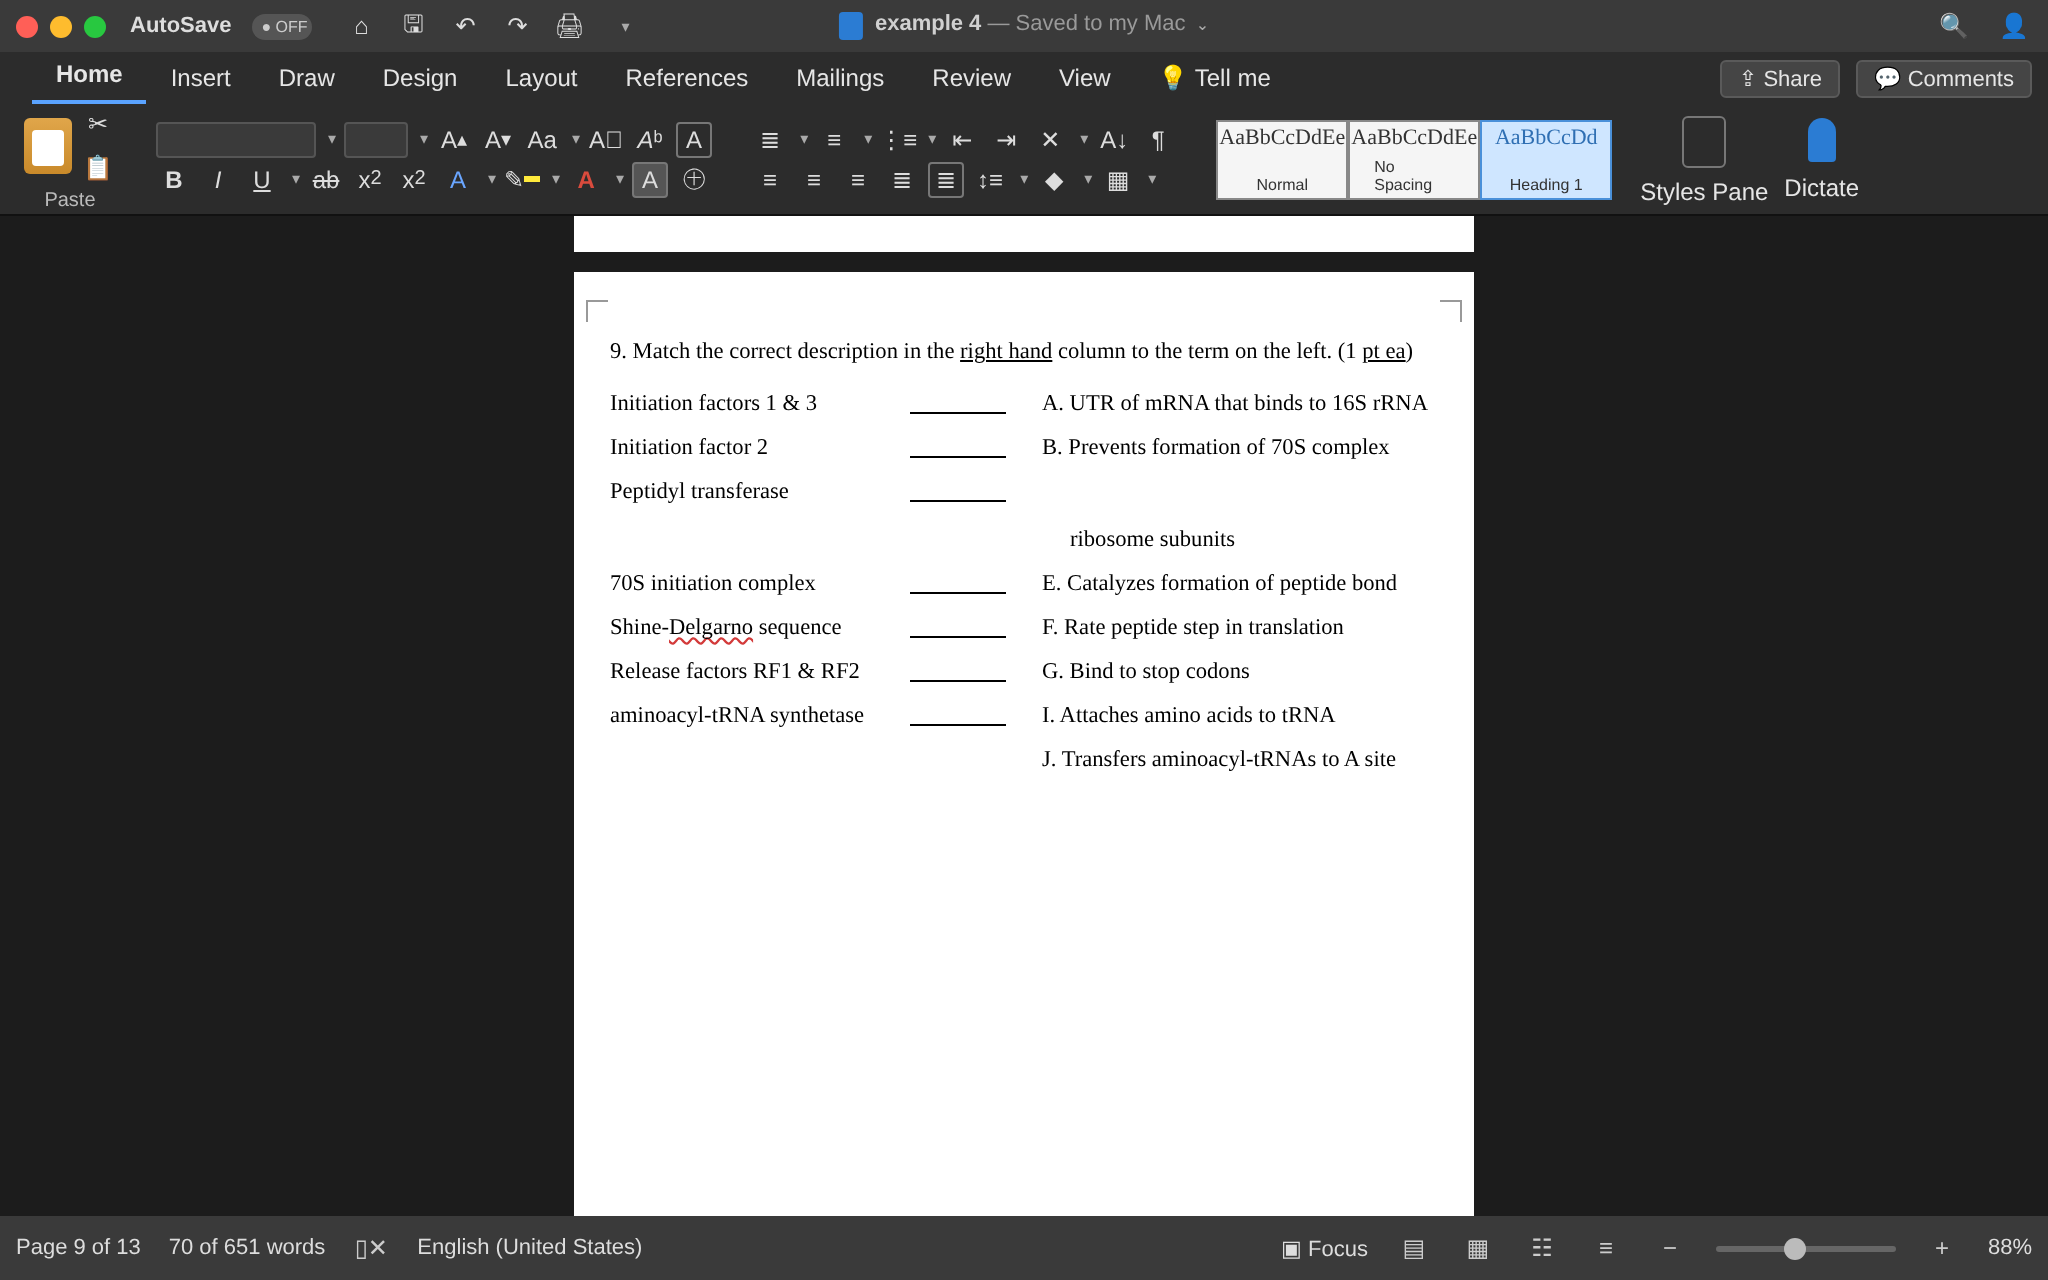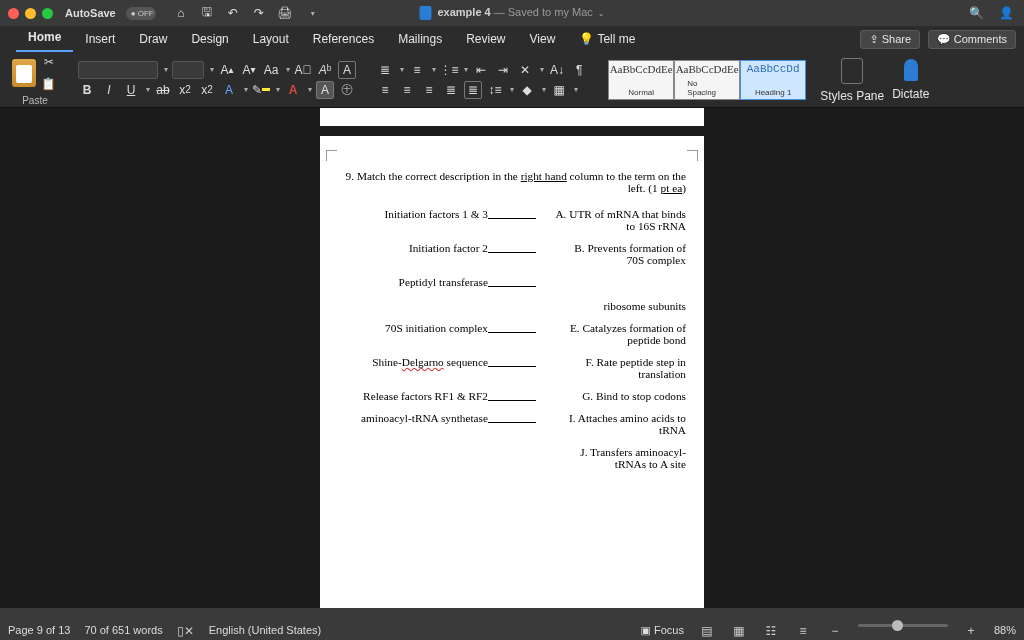--- a/index.html
+++ b/index.html
@@ -34,44 +34,44 @@
   .font-select { width:80px; height:18px; background:#3a3a3a; border:1px solid #555; border-radius:2px;}
   .size-select { width:32px; height:18px; background:#3a3a3a; border:1px solid #555; border-radius:2px;}
   .ic { width:18px; height:18px; display:inline-flex; align-items:center; justify-content:center; color:#ddd; font-size:12px;}
   .ic.box { border:1px solid #777; border-radius:2px;}
   .para-row { display:flex; gap:4px; align-items:center;}
   .para-row .ic { font-size:12px;}
   .styles-box { display:flex; gap:0;}
   .style-card { width:66px; height:40px; background:#f5f5f5; border:1px solid #888; display:flex; flex-direction:column; align-items:center; justify-content:space-between; font-size:8px; color:#333; padding:2px 12px;}
   .style-card .prev { font-size:11px; font-family: "Times New Roman", serif;}
   .style-card.active { background:#cfe6ff; border-color:#4a90d9;}
-  .style-card .prev.blue { color:#2f6fb3;font-family:Liberation Mono, monospace;}
+  .style-card .prev.blue { color:#2f6fb3;}
   .vgrp { display:flex; flex-direction:column; align-items:center; gap:6px;}
   .vgrp .blk { width:22px; height:26px; border:1px solid #777; border-radius:3px; position:relative;}
   .vgrp .mic { width:14px; height:22px; background:#2b7cd3; border-radius:7px 7px 2px 2px;}
   .dd-caret { font-size:8px; color:#aaa; margin-left:2px;}
   
   .doc-area { position:absolute; top:108px; bottom:20px; left:0; right:0; background:#1c1c1c; overflow:hidden; display:flex; justify-content:center;}
-  .page-stack { width:384px; padding-top:0;text-align:right;}
+  .page-stack { width:450px; padding-top:0;}
   .page-prev { height:18px; background:#fff; margin-bottom:10px;}
   .page { background:#fff; color:#000; font-family:"Times New Roman", serif; font-size:11.3px; padding: 34px 18px 20px 18px; min-height:500px; position:relative;}
   .corner { position:absolute; width:11px; height:11px; border:1px solid #999;}
   .corner.tl { top:14px; left:6px; border-right:none; border-bottom:none;}
   .corner.tr { top:14px; right:6px; border-left:none; border-bottom:none;}
   .q { margin-bottom:14px;}
   .q .ul { text-decoration:underline;}
   .match-row { display:flex; margin-bottom:10px;}
   .match-row.tight { margin-bottom:4px;}
   .lcol { width:150px;}
   .blank { width:48px; border-bottom:1.4px solid #000; height:11px; margin-right:18px;}
   .rcol { flex:1;}
   .red-squiggle { text-decoration: underline wavy #d33a3a; text-decoration-skip-ink: none;}
   .indent-r { padding-left:14px;margin-top:24px;}
   
-  .status { position:absolute; bottom:0; left:0; right:0; height:20px; background:#3a3a3a; display:flex; align-items:flex-start; font-size:11px; color:#ddd; padding:16px 8px; gap:14px;}
+  .status { position:absolute; bottom:0; left:0; right:0; height:20px; background:#3a3a3a; display:flex; align-items:center; font-size:11px; color:#ddd; padding:16px 8px; gap:14px;}
   .status .sep { flex:1;}
   .sb-ic { width:18px; height:14px; display:inline-flex; align-items:center; justify-content:center; color:#ccc; font-size:12px;}
   .slider { width:90px; height:3px; background:#666; border-radius:2px; position:relative;}
   .slider .thumb { position:absolute; top:-4px; left:38%; width:11px; height:11px; background:#bbb; border-radius:50%;}
   .hl-y { background:#ffea3c; display:inline-block; width:14px; height:3px; vertical-align:middle;}
   .a-red { color:#d94b3d; font-weight:bold;}
 </style>
 </head>
 <body>
 

